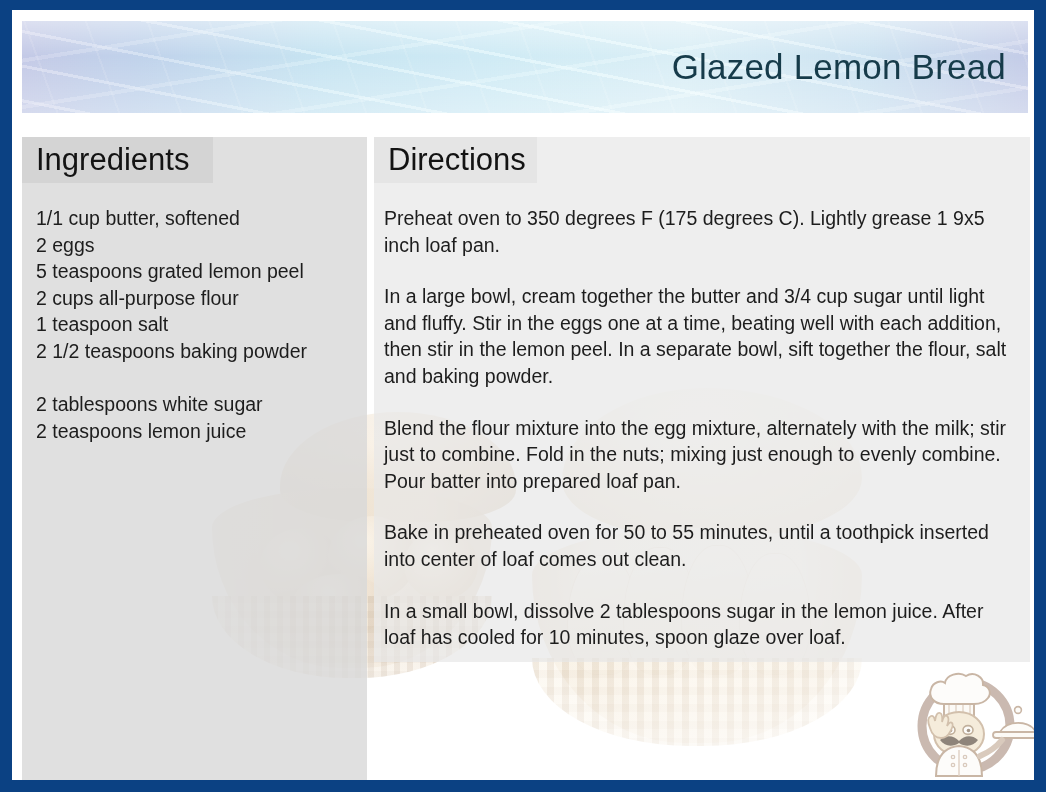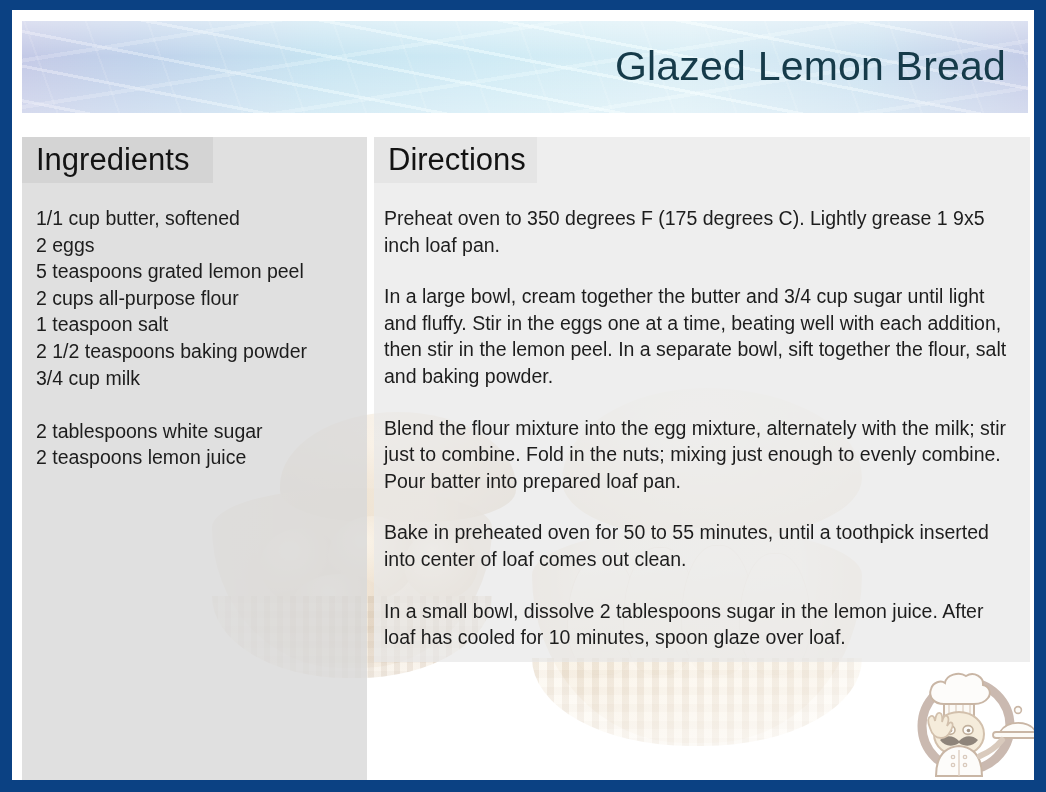--- a/index.html
+++ b/index.html
@@ -61,21 +61,21 @@
   .banner-sheen {
     position: absolute;
     inset: 0;
     background: linear-gradient(180deg, rgba(255,255,255,.42) 0%, rgba(255,255,255,0) 38%, rgba(255,255,255,.30) 100%);
   }
   .banner-title {
     position: absolute;
     right: 22px;
     top: 50%;
     transform: translateY(-50%);
-    font-size: 41px;
+    font-size: 35px;
     line-height: 1.05;
     color: #163b4a;
     letter-spacing: .2px;
     white-space: nowrap;
   }
 
   
   .photo {
     position: absolute;
     left: 120px;
@@ -258,21 +258,20 @@
       <div class="panel-body"></div>
       <div class="tab tab-left"></div>
       <div class="section-title">Ingredients</div>
       <ul class="ingredients">
         <li>1/1 cup butter, softened</li>
         <li>2 eggs</li>
         <li>5 teaspoons grated lemon peel</li>
         <li>2 cups all-purpose flour</li>
         <li>1 teaspoon salt</li>
         <li>2 1/2 teaspoons baking powder</li>
-        <li>3/4 cup milk</li>
         <li class="spacer"></li>
         <li>2 tablespoons white sugar</li>
         <li>2 teaspoons lemon juice</li>
       </ul>
     </div>
 
     <div class="col col-right">
       <div class="panel-body"></div>
       <div class="tab tab-right"></div>
       <div class="section-title">Directions</div>

